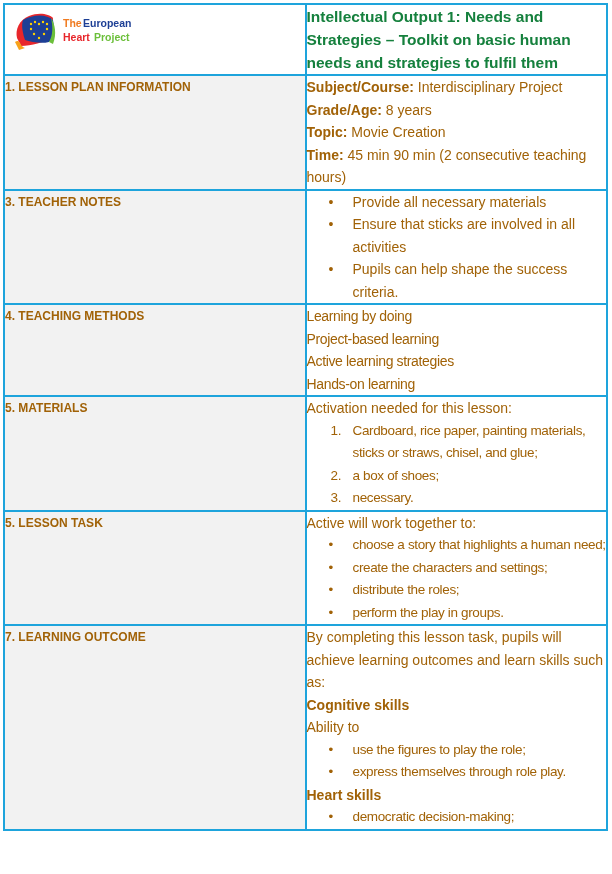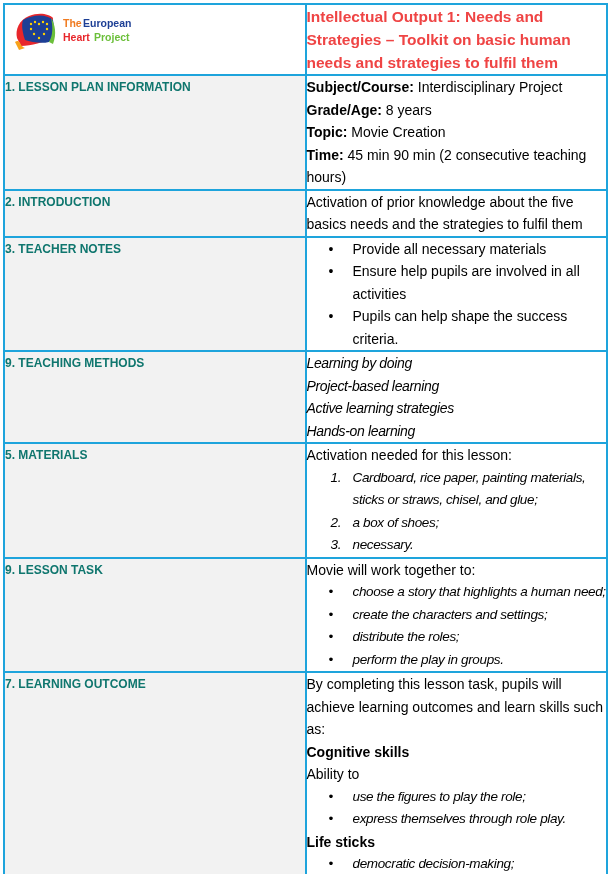--- a/index.html
+++ b/index.html
@@ -1,30 +1,30 @@
 <!DOCTYPE html>
 <html><head>
 <meta charset="utf-8">
 <style>
   html,body{margin:0;padding:0;background:#ffffff;}
   body{width:612px;height:874px;position:relative;overflow:hidden;font-family:"Liberation Sans",sans-serif;color:#222;}
   table.plan{position:absolute;left:3px;top:3px;width:605px;border-collapse:collapse;table-layout:fixed;}
   table.plan td{border:2px solid #1ea4dc;vertical-align:top;padding:0;}
-  td.lab{width:137px;background:#f2f2f2;font-weight:bold;font-size:12px;line-height:22.5px;padding:2px 0 0 8px;color:#0f766e;}
-  td.cont{font-size:14px;line-height:22.5px;padding:2px 6px 0 6px;color:#000000;}
+  td.lab{width:137px;background:#f2f2f2;font-weight:bold;font-size:12px;line-height:22.5px;padding:2px 0 0 8px;color:#a16207;}
+  td.cont{font-size:14px;line-height:22.5px;padding:2px 6px 0 6px;color:#a16207;}
   td.logo-cell{height:48px;background:#fff;}
-  td.head{color:#ef4444;font-weight:bold;font-size:15.5px;line-height:23px;padding:4px 6px 2px 6px;}
+  td.head{color:#15803d;font-weight:bold;font-size:15.5px;line-height:23px;padding:4px 6px 2px 6px;}
   .b{font-weight:bold;}
   ul,ol{margin:0;padding:0;list-style:none;}
   li{position:relative;}
   ul.bul li{padding-left:46px;}
   ul.bul li .dot{position:absolute;left:22px;top:0;}
   ol.num li{padding-left:46px;}
   ol.num li .n{position:absolute;left:24px;top:0;}
-  .narrow{font-size:13.5px;letter-spacing:-0.35px;font-style:italic;}
+  .narrow{font-size:13.5px;letter-spacing:-0.35px;}
   .logo{position:relative;width:128px;height:44px;margin:3px 0 0 6px;}
 </style>
 </head>
 <body>
 
 <table class="plan">
   <tbody>
       <tr>
     <td class="logo-cell">
       <div class="logo">
@@ -58,38 +58,34 @@
   <tr>
     <td class="lab">1. LESSON PLAN INFORMATION</td>
     <td class="cont">
       <div><span class="b">Subject/Course:</span><span> Interdisciplinary Project</span></div>
       <div><span class="b">Grade/Age:</span><span> 8 years</span></div>
       <div><span class="b">Topic:</span><span> Movie Creation</span></div>
       <div><span class="b">Time:</span><span> 45 min 90 min (2 consecutive teaching hours)</span></div>
     </td>
   </tr>
 
-  <tr>
-    <td class="lab">2. INTRODUCTION</td>
-    <td class="cont">Activation of prior knowledge about the five basics needs and the strategies to fulfil them</td>
-  </tr>
 
   <tr>
     <td class="lab">3. TEACHER NOTES</td>
     <td class="cont">
       <ul class="bul">
         <li><span class="dot">•</span><span>Provide all necessary materials</span></li>
-        <li><span class="dot">•</span><span>Ensure help pupils are involved in all activities</span></li>
+        <li><span class="dot">•</span><span>Ensure that sticks are involved in all activities</span></li>
         <li><span class="dot">•</span><span>Pupils can help shape the success criteria.</span></li>
       </ul>
     </td>
   </tr>
 
   <tr>
-    <td class="lab">9. TEACHING METHODS</td>
+    <td class="lab">4. TEACHING METHODS</td>
     <td class="cont narrow">
       <div>Learning by doing</div>
       <div>Project-based learning</div>
       <div>Active learning strategies</div>
       <div>Hands-on learning</div>
     </td>
   </tr>
 
   <tr>
     <td class="lab">5. MATERIALS</td>
@@ -97,43 +93,43 @@
       <div>Activation needed for this lesson:</div>
       <ol class="num narrow">
         <li><span class="n">1.</span><span>Cardboard, rice paper, painting materials, sticks or straws, chisel, and glue;</span></li>
         <li><span class="n">2.</span><span>a box of shoes;</span></li>
         <li><span class="n">3.</span><span>necessary.</span></li>
       </ol>
     </td>
   </tr>
 
   <tr>
-    <td class="lab">9. LESSON TASK</td>
+    <td class="lab">5. LESSON TASK</td>
     <td class="cont">
-      <div>Movie will work together to:</div>
+      <div>Active will work together to:</div>
       <ul class="bul narrow">
         <li><span class="dot">•</span><span>choose a story that highlights a human need;</span></li>
         <li><span class="dot">•</span><span>create the characters and settings;</span></li>
         <li><span class="dot">•</span><span>distribute the roles;</span></li>
         <li><span class="dot">•</span><span>perform the play in groups.</span></li>
       </ul>
     </td>
   </tr>
 
   <tr>
     <td class="lab">7. LEARNING OUTCOME</td>
     <td class="cont">
       <div>By completing this lesson task, pupils will achieve learning outcomes and learn skills such as:</div>
       <div class="b">Cognitive skills</div>
       <div>Ability to</div>
       <ul class="bul narrow">
         <li><span class="dot">•</span><span>use the figures to play the role;</span></li>
         <li><span class="dot">•</span><span>express themselves through role play.</span></li>
       </ul>
-      <div class="b">Life sticks</div>
+      <div class="b">Heart skills</div>
       <ul class="bul narrow">
         <li><span class="dot">•</span><span>democratic decision-making;</span></li>
 
       </ul>
     </td>
   </tr>
 
 </tbody>
   </table>
 

